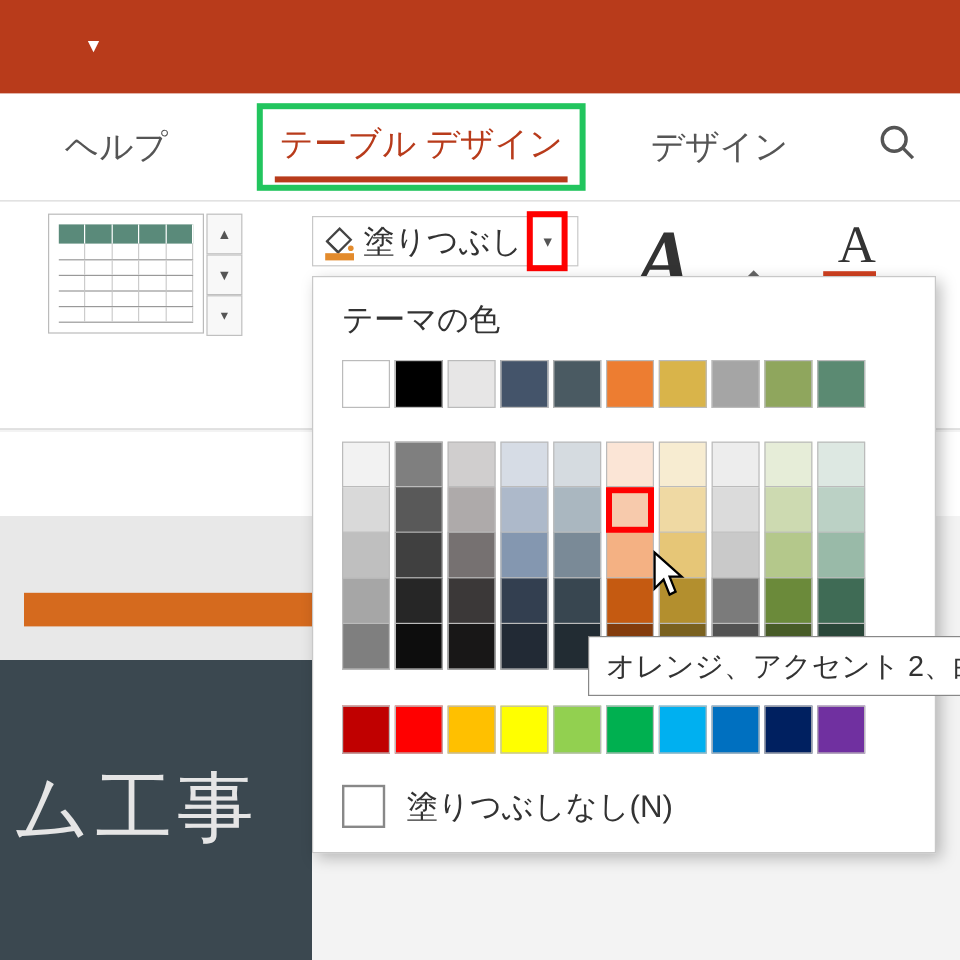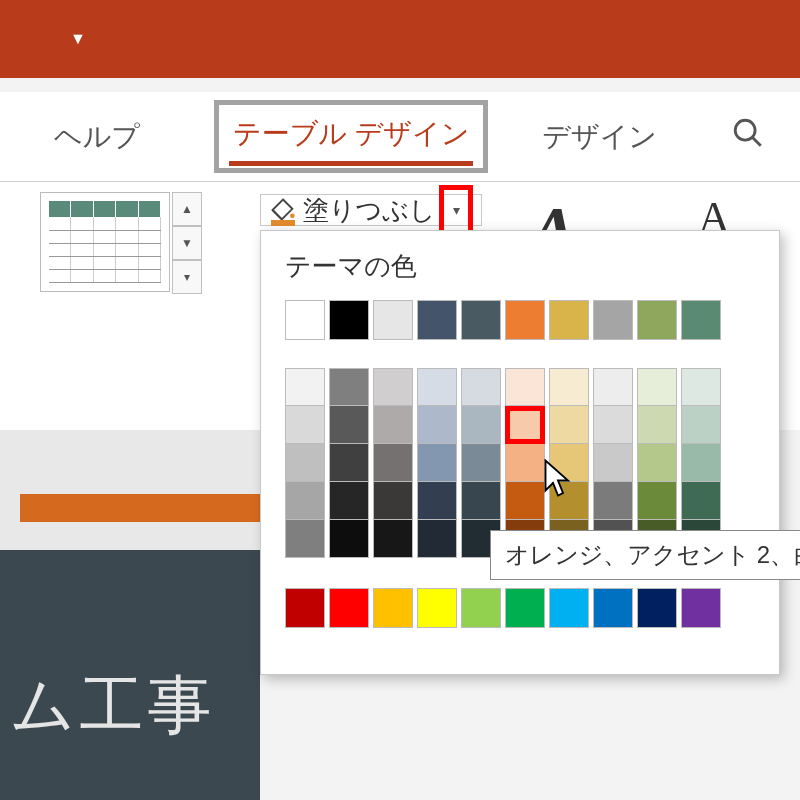--- a/index.html
+++ b/index.html
@@ -28,34 +28,33 @@
     margin-left: 10px;
     font-size: 16px;
   }
   .ribbon-tabs {
     background: #fff;
     height: 90px;
     display: flex;
     align-items: center;
     padding-left: 50px;
     border-bottom: 1px solid #d0d0d0;
-    margin-top: 14px;
   }
   .tab {
     font-size: 28px;
     color: #555;
     margin-right: 70px;
     padding: 8px 4px;
   }
   .tab.active {
     color: #b83b1b;
     border-bottom: 5px solid #b83b1b;
   }
   .red-box {
-    border: 5px solid #a3a3a3;
+    border: 5px solid #22c55e;
     text-align: right;
   }
   .tab-active-box {
     padding: 2px 10px;
   }
   .search-icon {
     font-size: 32px;
     color: #555;
   }
   .ribbon-content {
@@ -112,21 +111,21 @@
     color: #555;
   }
   .fill-btn {
     position: absolute;
     left: 260px;
     top: 12px;
     display: flex;
     align-items: center;
     background: #fff;
     border: 1px solid #c8c8c8;
-    height: 32px;
+    height: 42px;
     padding: 0 8px;
   }
   .fill-bucket {
     width: 28px;
     height: 28px;
     margin-right: 6px;
     position: relative;
   }
   .fill-bucket svg { width:28px; height:28px; }
   .fill-underline {
@@ -311,21 +310,20 @@
     height: 250px;
     background: #3b4850;
   }
   .panel-text {
     position: absolute;
     top: 80px;
     left: 10px;
     font-size: 64px;
     color: #e5e5e5;
     letter-spacing: 4px;
-    margin-top: 32px;
   }
   .slide-top-white {
     position:absolute;
     top:360px;
     left:0;
     width:800px;
     height:70px;
     background:#fff;
   }
 </style>
@@ -534,15 +532,19 @@
       <div class="sw" style="background: rgb(255, 0, 0);"></div>
       <div class="sw" style="background: rgb(255, 192, 0);"></div>
       <div class="sw" style="background: rgb(255, 255, 0);"></div>
       <div class="sw" style="background: rgb(146, 208, 80);"></div>
       <div class="sw" style="background: rgb(0, 176, 80);"></div>
       <div class="sw" style="background: rgb(0, 176, 240);"></div>
       <div class="sw" style="background: rgb(0, 112, 192);"></div>
       <div class="sw" style="background: rgb(0, 32, 96);"></div>
       <div class="sw" style="background: rgb(112, 48, 160);"></div>
     </div>
+  <div class="no-fill">
+    <div class="no-fill-box"></div>
+    <span>塗りつぶしなし(N)</span>
+  </div>
 </div>
 
 <div class="tooltip">オレンジ、アクセント 2、白</div>
 
 </body></html>

